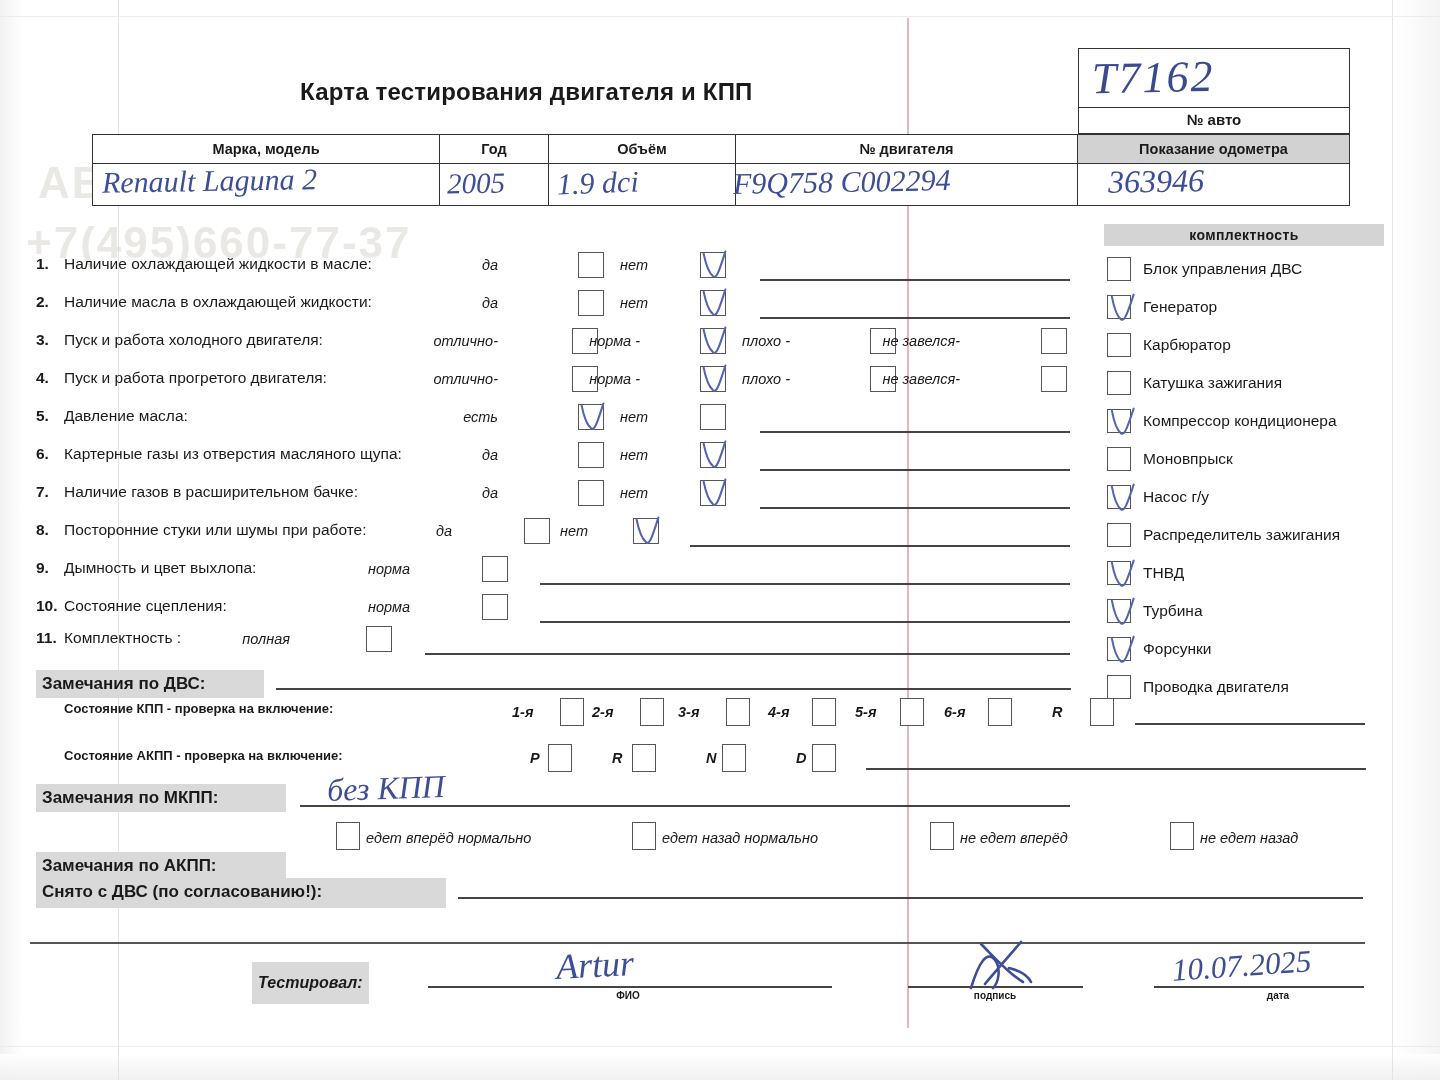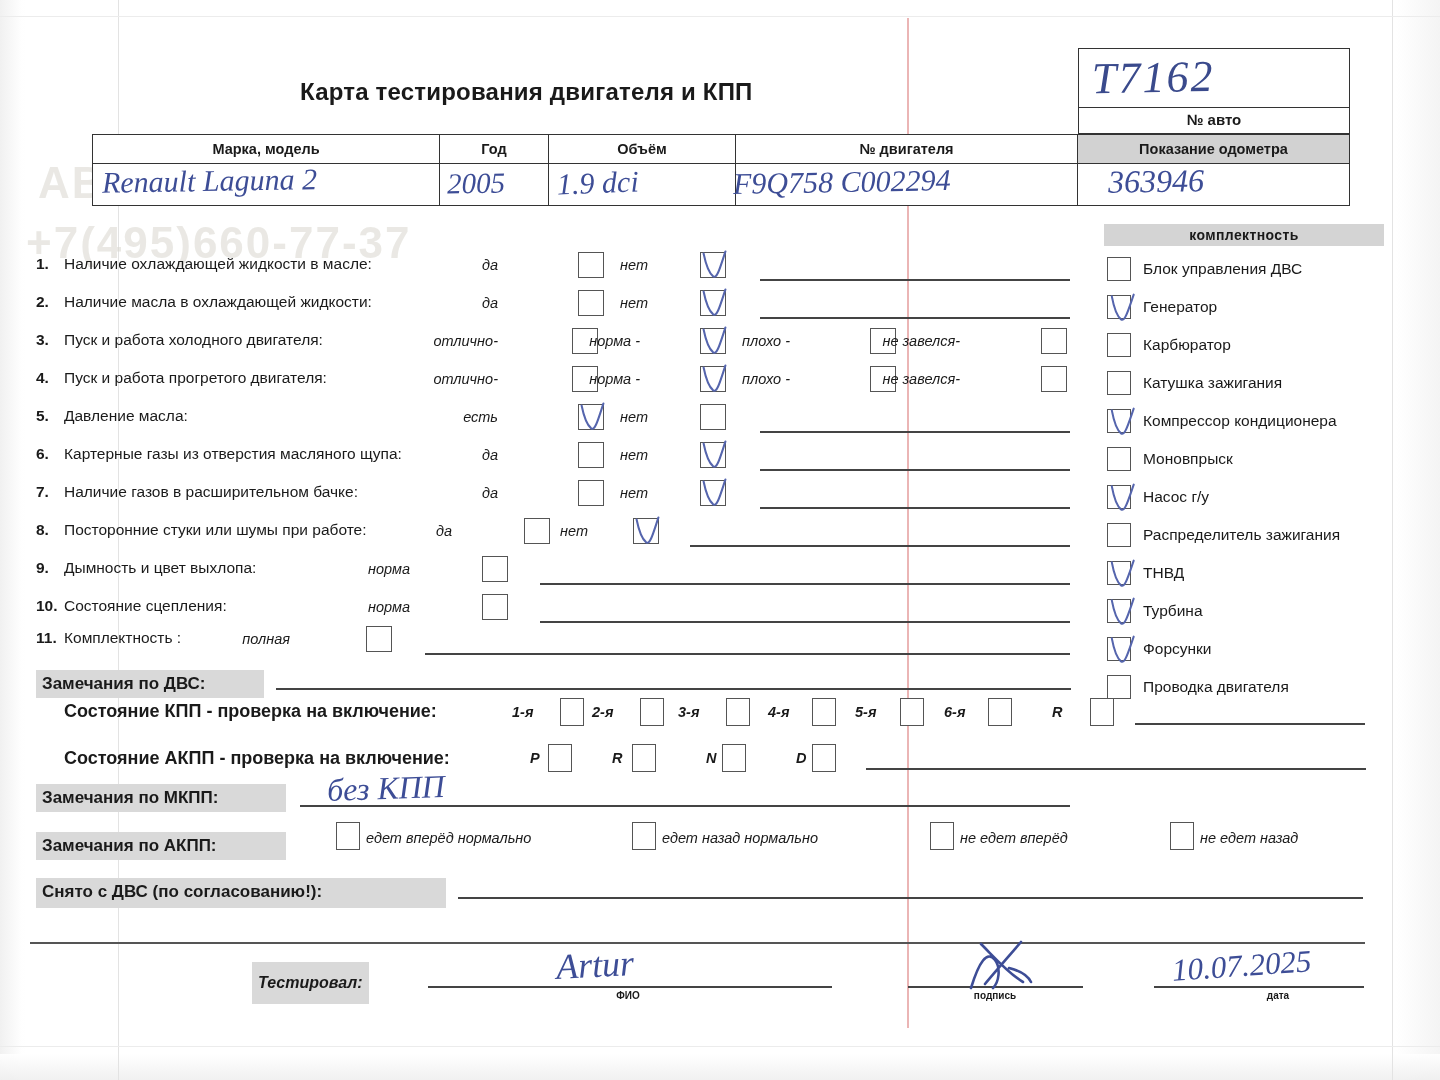--- a/index.html
+++ b/index.html
@@ -68,21 +68,21 @@
   .opt-lbl{position:absolute;font-size:14.5px;font-style:italic;white-space:nowrap;text-align:right;}
   .bx{position:absolute;width:26px;height:26px;border:1.5px solid #555;box-sizing:border-box;background:#fff;}
   .bx.sm{width:24px;height:28px;}
   .rule{position:absolute;height:1.5px;background:#444;}
 
   
   .tick{position:absolute;pointer-events:none;}
 
   
   .band{position:absolute;background:#d9d9d9;font-size:17px;font-weight:700;line-height:28px;padding-left:6px;box-sizing:border-box;white-space:nowrap;margin-top:6px;}
-  .sub-lbl{position:absolute;font-size:18px;font-weight:700;white-space:nowrap;}
+  .sub-lbl{position:absolute;font-size:13px;font-weight:700;white-space:nowrap;}
   .gear-lbl{position:absolute;font-size:14.5px;font-style:italic;font-weight:700;white-space:nowrap;}
   .akpp-opt{position:absolute;font-size:14.5px;font-style:italic;white-space:nowrap;}
 
   
   .foot-lbl{position:absolute;font-size:16px;font-weight:700;font-style:italic;background:#d9d9d9;padding:12px 6px;white-space:nowrap;}
   .foot-cap{position:absolute;font-size:10px;font-weight:700;text-align:center;}
 </style>
 </head>
 <body>
 
@@ -330,21 +330,21 @@
       <div class="bx sm" style="left: 722px; top: 744px;"></div>
       <div class="gear-lbl" style="left: 796px; top: 750px;">D</div>
       <div class="bx sm" style="left: 812px; top: 744px;"></div>
     </div>
   <div class="rule" style="left:866px;top:768px;width:500px;"></div>
 
   <div class="band" style="left:36px;top:778px;width:250px;height:28px;">Замечания по МКПП:</div>
   <div class="rule" style="left:300px;top:805px;width:770px;"></div>
   <div class="hw" style="left:327px;top:770px;font-size:32px;transform:rotate(-2deg);">без КПП</div>
 
-  <div class="band" style="left:36px;top:826px;width:250px;height:28px;">Замечания по АКПП:</div>
+  <div class="band" style="left:36px;top:846px;width:250px;height:28px;">Замечания по АКПП:</div>
   <div id="akpp-remark-opts">
       <div class="bx sm" style="left: 336px; top: 822px;"></div>
       <div class="akpp-opt" style="left: 366px; top: 830px;">едет вперёд нормально</div>
       <div class="bx sm" style="left: 632px; top: 822px;"></div>
       <div class="akpp-opt" style="left: 662px; top: 830px;">едет назад нормально</div>
       <div class="bx sm" style="left: 930px; top: 822px;"></div>
       <div class="akpp-opt" style="left: 960px; top: 830px;">не едет вперёд</div>
       <div class="bx sm" style="left: 1170px; top: 822px;"></div>
       <div class="akpp-opt" style="left: 1200px; top: 830px;">не едет назад</div>
     </div>

